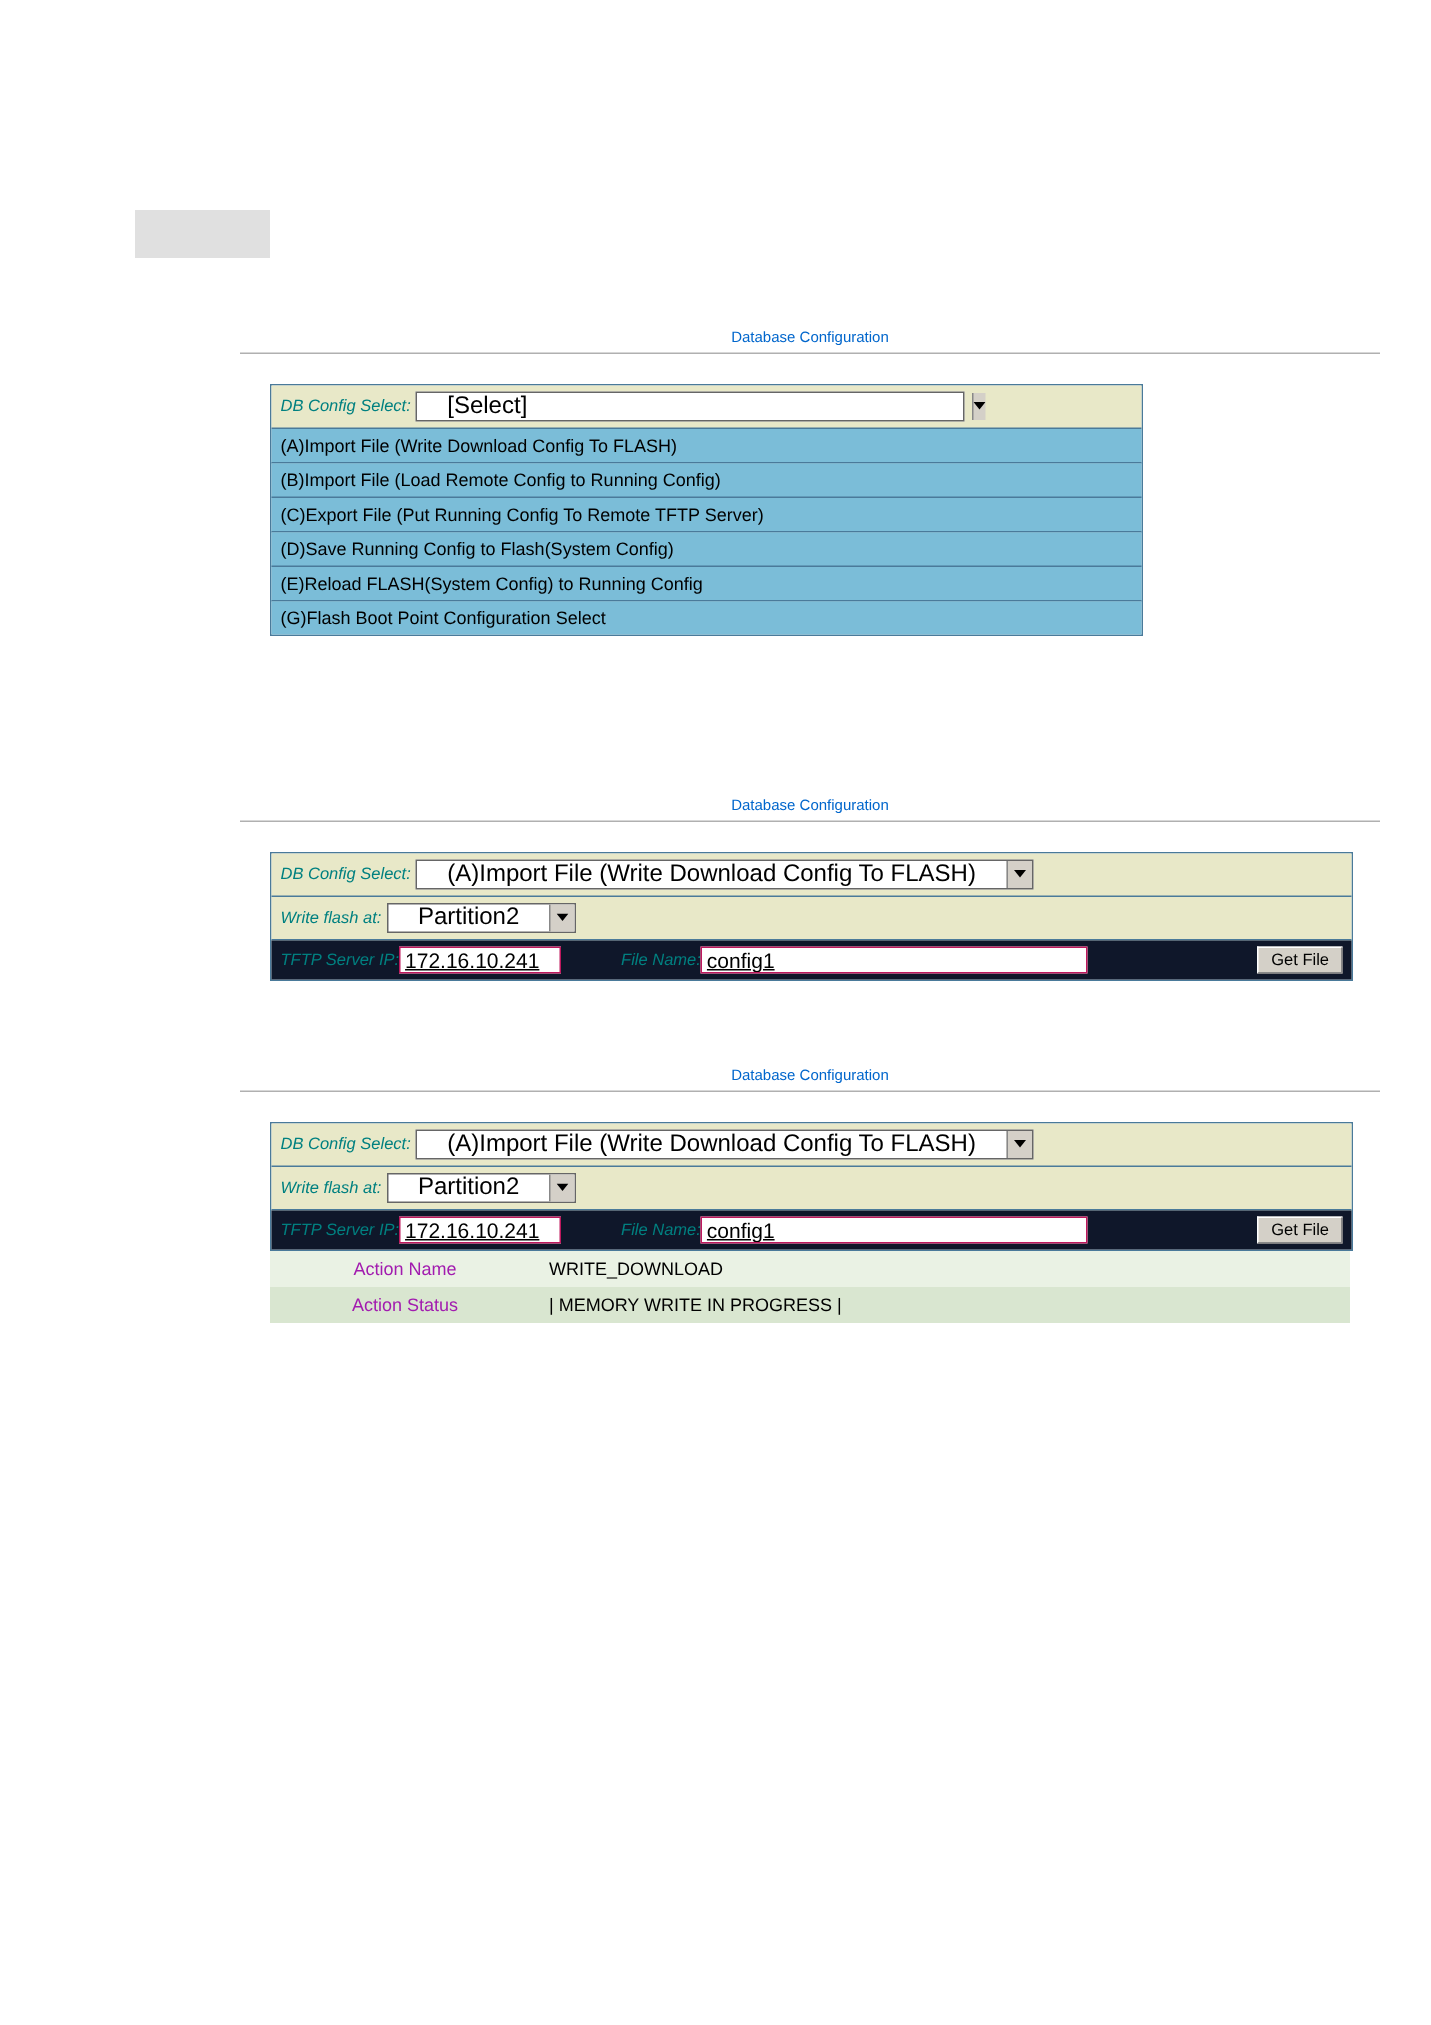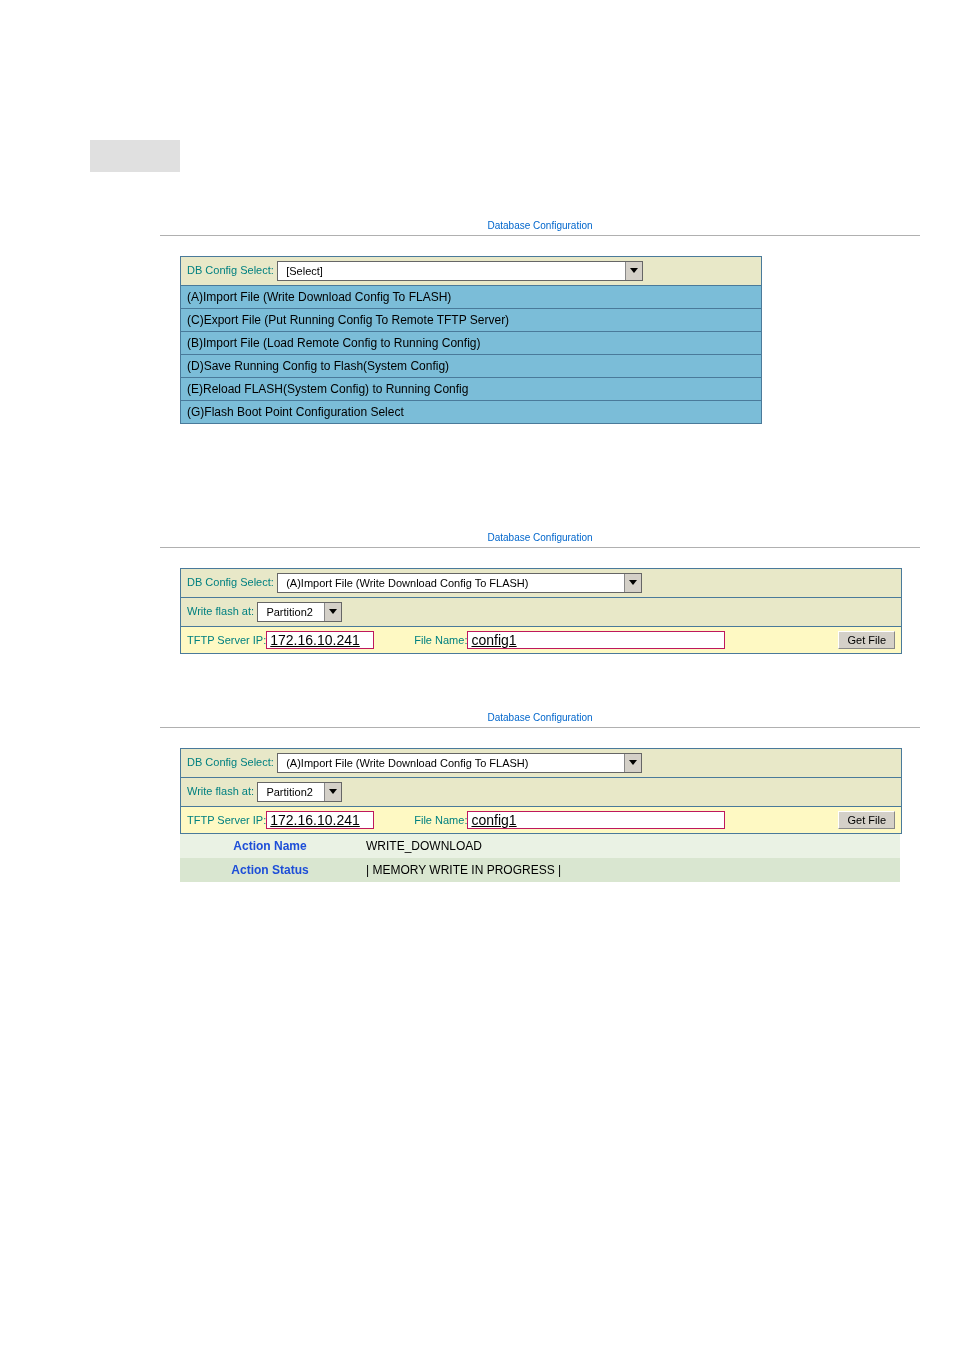--- a/index.html
+++ b/index.html
@@ -54,32 +54,33 @@
       background: #7bbdd8;
       padding: 4px 6px;
       border-bottom: 1px solid #4a7a9a;
       color: #000;
       cursor: pointer;
     }
     .option-row:last-child { border-bottom: none; }
     .label {
       color: #008080;
       font-size: 11px;
+      font-style: italic;
     }
     .select-box {
       border: 1px solid #666;
       background: #fff;
       display: inline-flex;
       align-items: center;
       height: 18px;
       vertical-align: middle;
     }
     .select-text {
-      padding: 0 8px;
-      font-size: 11px;
+      padding: 0 20px;
+      font-size: 16px;
       min-width: 30px;
     }
     .select-text-wide { min-width: 330px; }
     .select-text-narrow { min-width: 50px; }
     .select-arrow {
       background: #d4d0c8;
       border-left: 1px solid #888;
       width: 16px;
       height: 18px;
       display: flex;
@@ -95,21 +96,21 @@
       height: 14px;
       vertical-align: middle;
       text-decoration: underline;
     }
     .input-row {
       background: #e8e8c8;
       padding: 4px 6px;
       border-bottom: 1px solid #4a7a9a;
     }
     .input-row-last {
-      background: #fef9c3;
+      background: #0f172a;
       padding: 4px 6px;
       display: flex;
       align-items: center;
     }
     .btn {
       background: #d4d0c8;
       border: 1px solid #888;
       border-top-color: #fff;
       border-left-color: #fff;
       font-size: 11px;
@@ -118,22 +119,22 @@
       margin-left: auto;
     }
     .status-table {
       width: 720px;
       margin-left: 20px;
       border-collapse: collapse;
     }
     .status-row-light { background: #eaf2e4; }
     .status-row-dark { background: #d9e6d0; }
     .status-cell-label {
-      color: #1d4ed8;
-      font-weight: bold;
+      color: #a21caf;
+      font-weight: normal;
       font-size: 12px;
       text-align: center;
       padding: 5px 0;
       width: 180px;
     }
     .status-cell-value {
       font-size: 12px;
       padding: 5px 6px;
       margin-top: 35px;
     }
@@ -154,22 +155,22 @@
       <span class="select-box" style="width:364px; justify-content:space-between;">
         <span class="select-text select-text-wide">[Select]</span>
         <span class="select-arrow">
           <svg width="8" height="6">
               <polygon points="0,0 8,0 4,5" fill="#000"></polygon>
             </svg>
         </span>
       </span>
     </div>
     <div class="option-row">(A)Import File (Write Download Config To FLASH)</div>
+    <div class="option-row">(B)Import File (Load Remote Config to Running Config)</div>
     <div class="option-row">(C)Export File (Put Running Config To Remote TFTP Server)</div>
-    <div class="option-row">(B)Import File (Load Remote Config to Running Config)</div>
     <div class="option-row">(D)Save Running Config to Flash(System Config)</div>
     <div class="option-row">(E)Reload FLASH(System Config) to Running Config</div>
     <div class="option-row">(G)Flash Boot Point Configuration Select</div>
   </div>
 </div>
 
 <div class="spacer"></div>
 
 <div class="section">
   <div class="section-title">Database Configuration</div>

